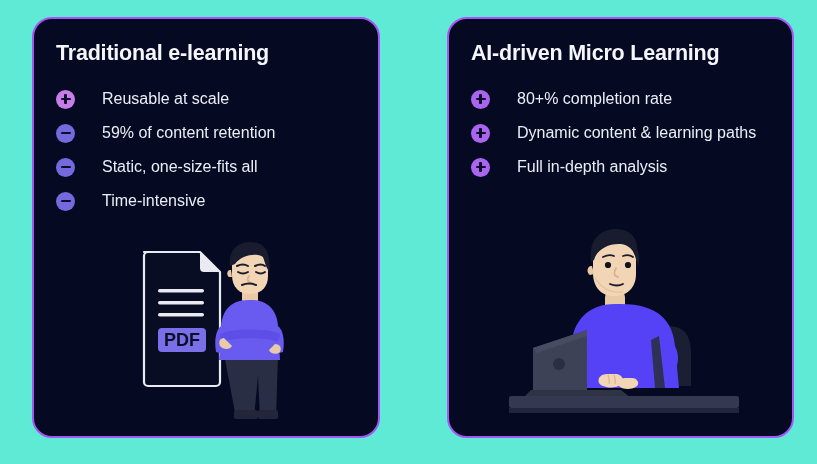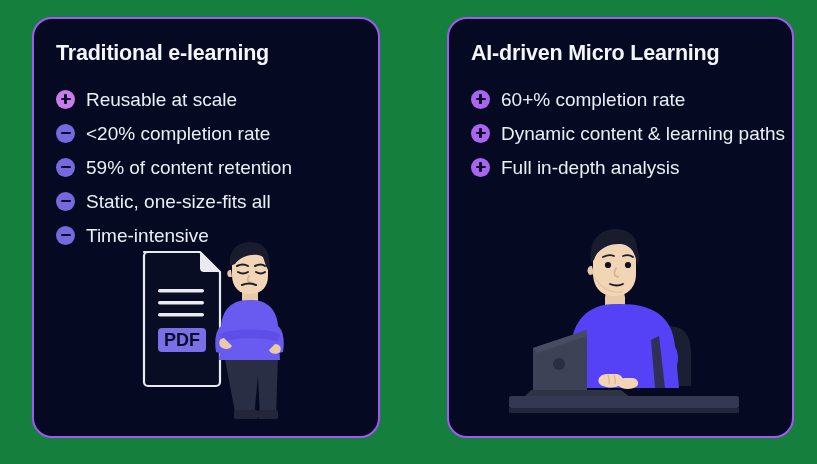--- a/index.html
+++ b/index.html
@@ -11,21 +11,21 @@
     width: 817px;
     height: 464px;
     overflow: hidden;
     font-family: "Liberation Sans", sans-serif;
     -webkit-font-smoothing: antialiased;
   }
   .stage {
     position: relative;
     width: 817px;
     height: 464px;
-    background: #15803d;
+    background: #5eead4;
   }
 
   
   .card {
     position: absolute;
     top: 17px;
     height: 421px;
     box-sizing: border-box;
     background: #050a22;
     border: 2px solid #a855f7;
@@ -84,24 +84,25 @@
   }
   .bullet-icon::after {            
     left: 8.3px;
     top: 4.7px;
     width: 2.4px;
     height: 10px;
   }
   .bullet-icon.minus::after { display: none; }
 
   .bullet-text {
-    font-size: 19px;
+    font-size: 16px;
     color: #eceef6;
     white-space: nowrap;
     line-height: 1;
+    margin-left: 16px;
   }
 
   
   .illo {
     position: absolute;
     bottom: 0;
   }
   .illo-left  { left: 104px; bottom: 10px; }
   .illo-right { left: 60px;  bottom: 14px; }
 </style>
@@ -114,24 +115,20 @@
 
     <div class="card-title">Traditional e-learning</div>
 
     <div class="bullet-list">
 
       <div class="bullet-row">
         <span class="bullet-icon plus-pink"></span>
         <span class="bullet-text">Reusable at scale</span>
       </div>
 
-      <div class="bullet-row">
-        <span class="bullet-icon minus"></span>
-        <span class="bullet-text">&lt;20% completion rate</span>
-      </div>
 
       <div class="bullet-row">
         <span class="bullet-icon minus"></span>
         <span class="bullet-text">59% of content retention</span>
       </div>
 
       <div class="bullet-row">
         <span class="bullet-icon minus"></span>
         <span class="bullet-text">Static, one-size-fits all</span>
       </div>
@@ -198,21 +195,21 @@
 
   <div class="card card-right">
 
     <div class="card-title">AI-driven Micro Learning</div>
 
     <div class="bullet-list">
 
 
       <div class="bullet-row">
         <span class="bullet-icon plus-violet"></span>
-        <span class="bullet-text">60+% completion rate</span>
+        <span class="bullet-text">80+% completion rate</span>
       </div>
 
 
       <div class="bullet-row">
         <span class="bullet-icon plus-violet"></span>
         <span class="bullet-text">Dynamic content &amp; learning paths</span>
       </div>
 
       <div class="bullet-row">
         <span class="bullet-icon plus-violet"></span>

